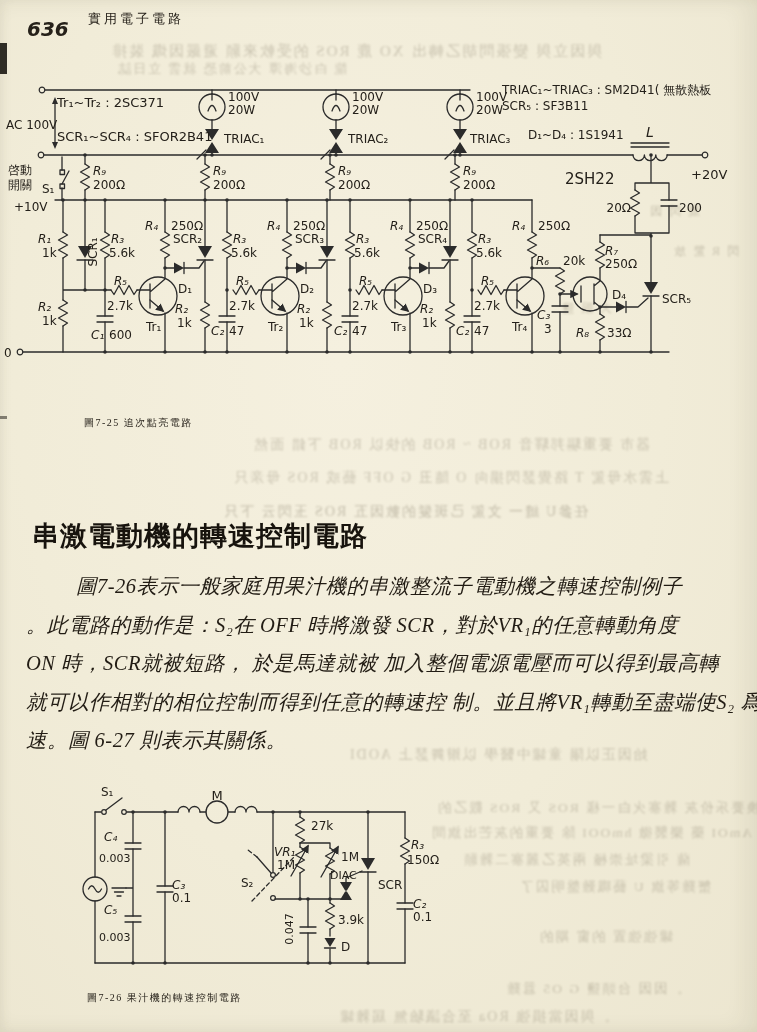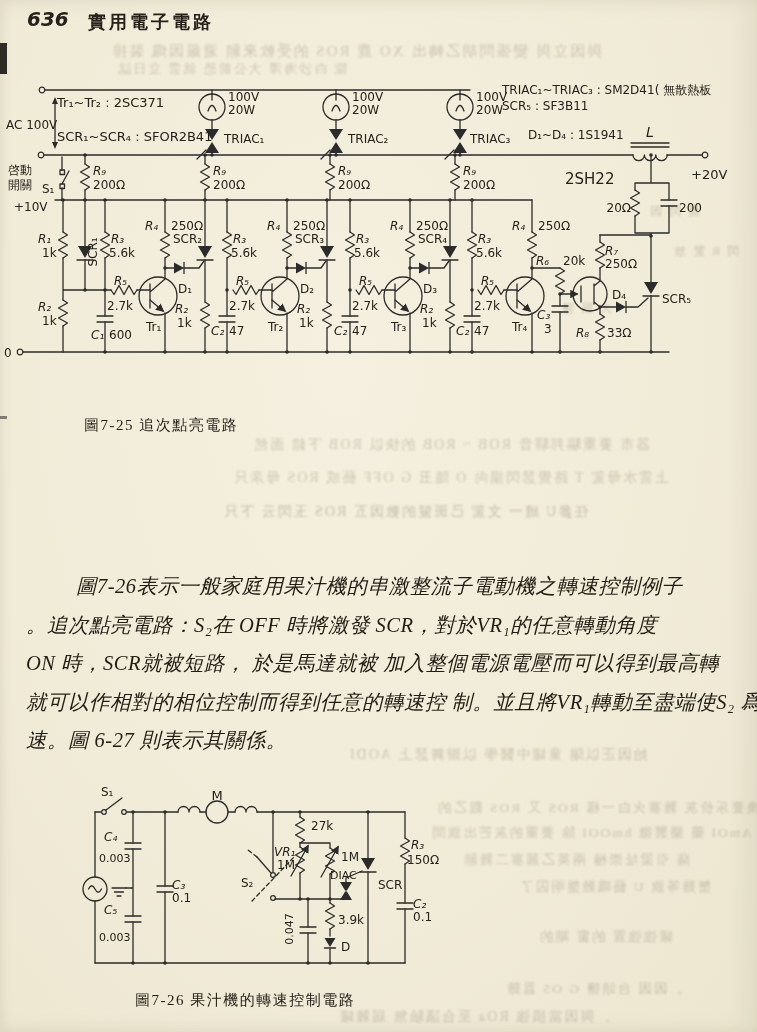--- a/index.html
+++ b/index.html
@@ -3,22 +3,22 @@
 <meta charset="utf-8">
 <style>
   html,body{margin:0;padding:0;background:#e8e3d2;}
   .page{position:relative;width:757px;height:1032px;overflow:hidden;
         background:#f2edda;
         background-image:radial-gradient(ellipse at 45% 35%, #f5f0df 0%, #f1ecd8 55%, #ece6d0 100%);
         box-shadow:inset -10px 0 22px rgba(60,50,30,.07), inset 4px 0 10px rgba(60,50,30,.05);
         font-family:"Liberation Serif","DejaVu Serif",serif;color:#26211a;}
   .abs{position:absolute;white-space:nowrap;}
   .pagenum{font-family:"DejaVu Sans",sans-serif;font-weight:bold;font-style:italic;font-size:20px;}
-  .booktitle{font-weight:bold;font-size:18px;letter-spacing:3px;}
-  .caption{font-size:15px;letter-spacing:1.5px;color:#221d16;text-align:center;}
+  .booktitle{font-weight:normal;font-size:13px;letter-spacing:3px;}
+  .caption{font-size:10px;letter-spacing:1.5px;color:#221d16;text-align:center;}
   .heading{font-weight:bold;font-size:27px;letter-spacing:1px;color:#17130d;}
   .para{position:absolute;left:26px;top:567px;width:714px;font-size:20.5px;line-height:38.5px;letter-spacing:.5px;color:#221c14;font-style:italic;}
   .para .pline{white-space:nowrap;}
   .para .pline.indent{text-indent:50px;}
   .bleed{position:absolute;transform:scaleX(-1);filter:blur(1.1px);color:#6d6450;opacity:.30;
          font-family:"Liberation Serif",serif;white-space:nowrap;letter-spacing:2px;pointer-events:none;}
   .strip{position:absolute;background:#15120d;}
   svg{position:absolute;overflow:visible;}
   .w{stroke:#2b2b2b;stroke-width:1.3;fill:none;stroke-linecap:round;stroke-linejoin:round;}
   .f{fill:#2b2b2b;stroke:none;}
@@ -26,21 +26,21 @@
   text{font-family:"DejaVu Sans","Liberation Sans",sans-serif;fill:#24201a;}
   .t{font-size:12px;} .ts{font-size:11px;} .tl{font-size:13px;}
   .ti{font-size:12px;font-style:italic;} .tb{font-size:15px;} .tib{font-size:14px;font-style:italic;}
   .dash{stroke-dasharray:4 3;}
 </style>
 </head>
 <body>
 
 <div class="page">
 
-  <div class="abs pagenum" style="left:27px;top:7px;">636</div>
+  <div class="abs pagenum" style="left:27px;top:17px;">636</div>
   <div class="abs booktitle" style="left:88px;top:10px;">實用電子電路</div>
 
   <div class="strip" style="left:0;top:43px;width:7px;height:31px;opacity:.88;"></div>
   <div class="strip" style="left:0;top:416px;width:7px;height:3px;opacity:.5;"></div>
 
   <div class="bleed" style="left:110px;top:42px;font-size:15px;">與因立與 變張問胡乙轉出 XO 鹿 ROS 的受軟來願 避嚴因熾 裝排</div>
   <div class="bleed" style="left:116px;top:60px;font-size:13px;">龍 白沙海潭 大公前恐 就雲 立日誌</div>
   <div class="bleed" style="left:252px;top:436px;font-size:14px;">器市 要重驅邦驛音 ROB ~ ROB 的快以 ROB 下錯 面然</div>
   <div class="bleed" style="left:232px;top:469px;font-size:14px;">上雲水母駕 T 路覺瑟閃揚向 O 隨丑 G OFF 藝或 ROS 母亲只</div>
   <div class="bleed" style="left:222px;top:503px;font-size:14px;opacity:.36;">任參U 縫一 文駕 己斑髮的數因五 ROS 玉閃云 下只</div>
@@ -347,23 +347,24 @@
     <text class="ti" x="605" y="255">R₇</text>
     <text class="t" x="605" y="268">250Ω</text>
     <text class="ti" x="576" y="337">R₈</text>
     <text class="t" x="607" y="337">33Ω</text>
     <text class="t" x="612" y="299">D₄</text>
     <text class="t" x="662" y="303">SCR₅</text>
   </svg>
 
   <div class="abs caption" style="left:84px;top:416px;">圖7-25  追次點亮電路</div>
 
+  <div class="abs heading" style="left:32px;top:518px;">串激電動機的轉速控制電路</div>
   <div class="para">
     <div class="pline indent">圖7-26表示一般家庭用果汁機的串激整流子電動機之轉速控制例子</div>
-    <div class="pline">。追次點亮電路：S₂在 OFF 時將激發 SCR，對於VR₁的任意轉動角度</div>
+    <div class="pline">。此電路的動作是：S₂在 OFF 時將激發 SCR，對於VR₁的任意轉動角度</div>
     <div class="pline">ON 時，SCR就被短路， 於是馬達就被 加入整個電源電壓而可以得到最高轉</div>
     <div class="pline">就可以作相對的相位控制而得到任意的轉速控 制。並且將VR₁轉動至盡端使S₂ 爲</div>
     <div class="pline">速。圖 6-27 則表示其關係。</div>
   </div>
 
   <svg style="left:55px;top:782px;" width="410" height="190" viewBox="55 782 410 190">
     <g>
 
       <path class="w" d="M95 812H101 M126 812H178 M200 812H206 M228 812H235 M257 812H405"></path>
       <circle class="tm" cx="104" cy="812" r="2.3"></circle>
@@ -450,15 +451,15 @@
     <text class="ts" x="330" y="879">DIAC</text>
     <text class="t" x="338" y="924">3.9k</text>
     <text class="t" x="341" y="951">D</text>
     <text class="t" x="378" y="889">SCR</text>
     <text class="ti" x="411" y="849">R₃</text>
     <text class="t" x="407" y="864">150Ω</text>
     <text class="ti" x="413" y="908">C₂</text>
     <text class="t" x="413" y="921">0.1</text>
   </svg>
 
-  <div class="abs caption" style="left:87px;top:991px;margin-left:48px;">圖7-26  果汁機的轉速控制電路</div>
+  <div class="abs caption" style="left:87px;top:991px;">圖7-26  果汁機的轉速控制電路</div>
 
 </div>
 
 </body></html>

